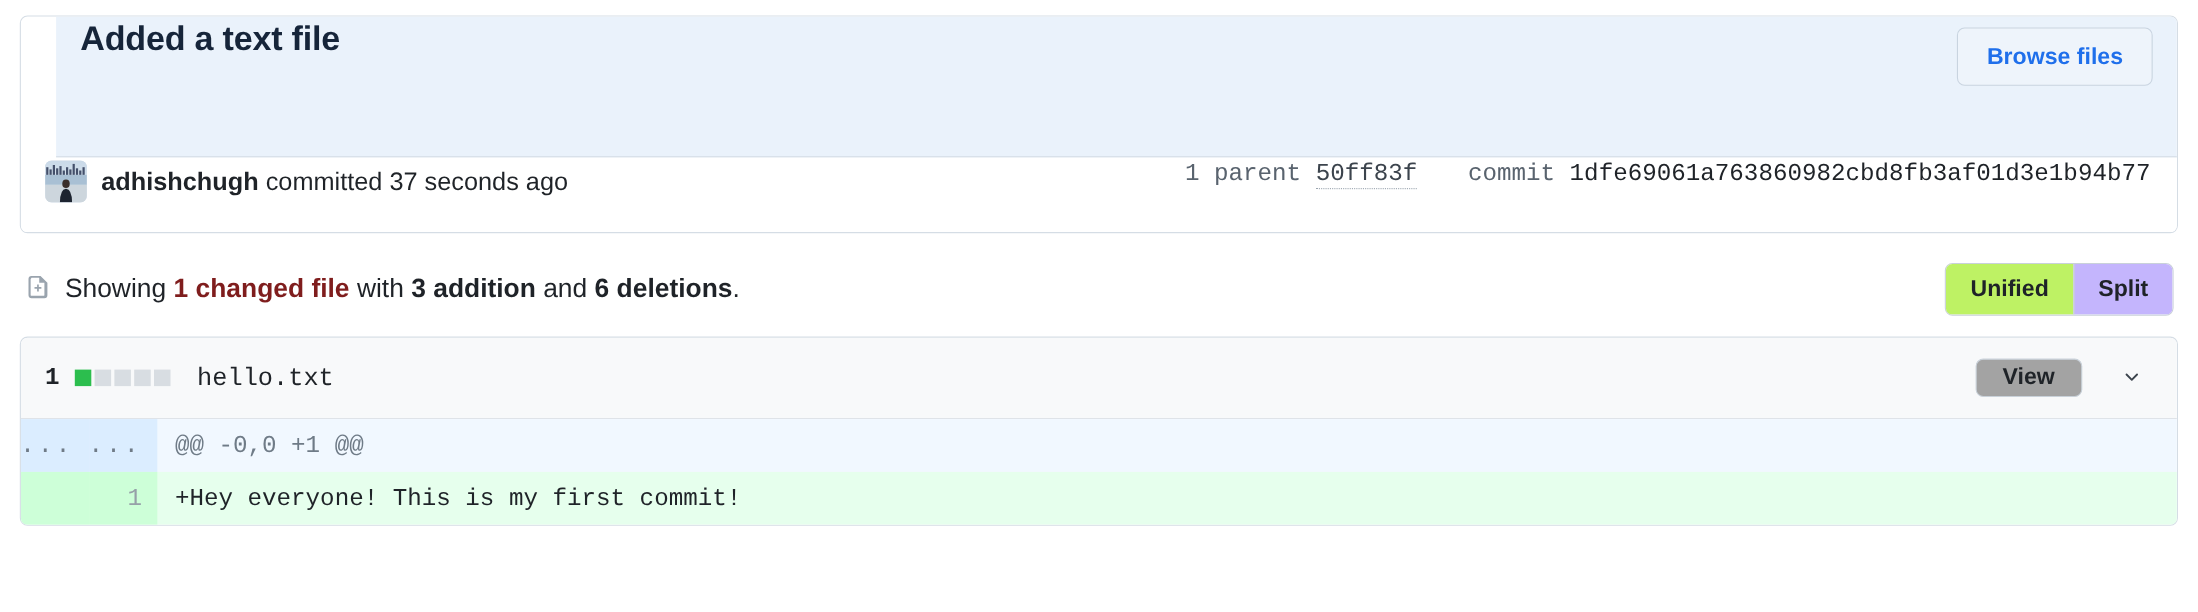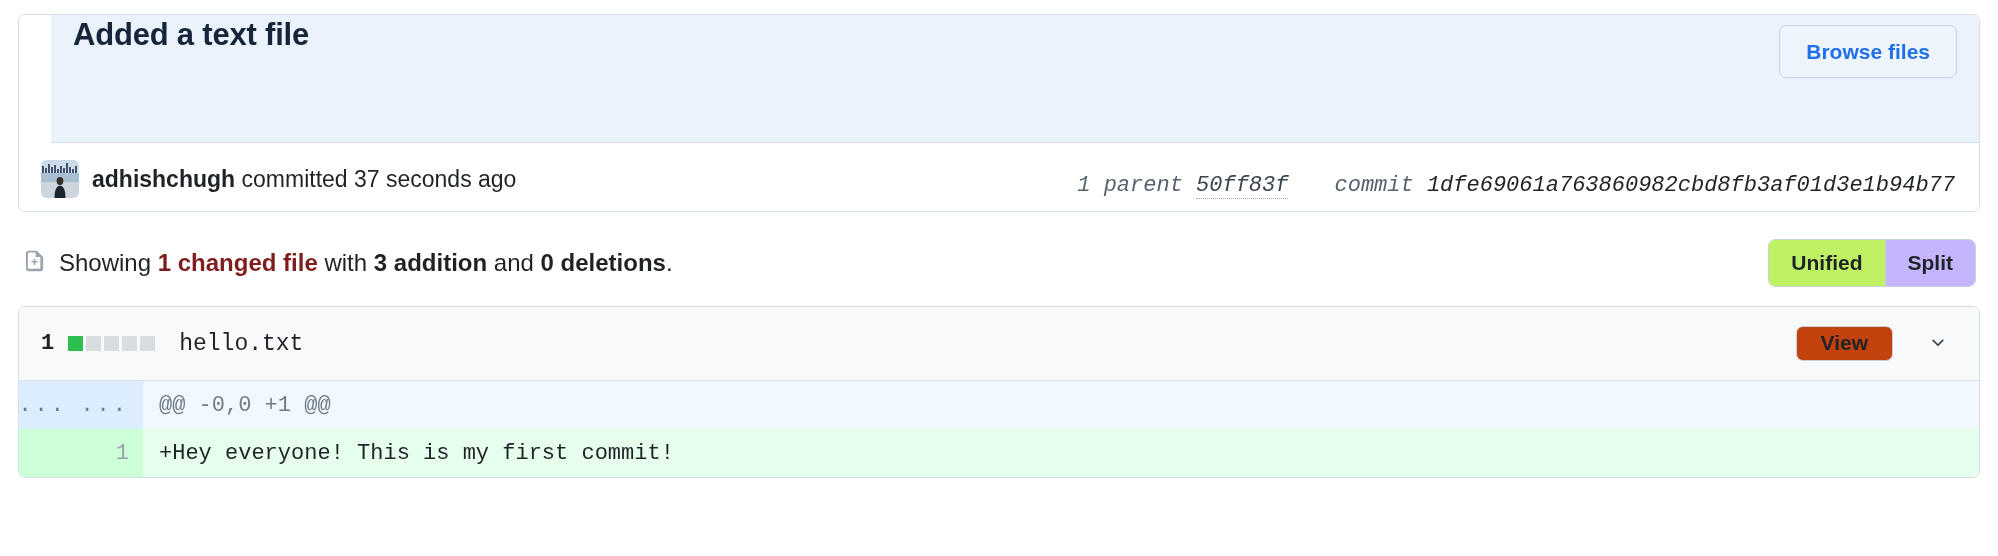--- a/index.html
+++ b/index.html
@@ -64,24 +64,24 @@
     font-weight: bold;
     padding: 14px 26px;
     cursor: pointer;
     line-height: 1.1;
     font-family: "Liberation Sans", sans-serif;
   }
 
   
   .commit-meta {
     background: #fff;
-    padding: 13px 22px;
+    padding: 3px 22px;
     height: 68px;
     display: flex;
-    align-items: flex-end;
+    align-items: flex-start;
     justify-content: space-between;
   }
   .author-block {
     display: flex;
     align-items: center;
     gap: 13px;
   }
   .avatar {
     width: 38px; height: 38px;
     border-radius: 6px;
@@ -98,21 +98,20 @@
   .author-text b { font-weight: bold; }
   .hash-block {
     display: flex;
     align-items: center;
     gap: 46px;
     font-family: "Liberation Mono", monospace;
     font-size: 22px;
     color: #59636e;
     white-space: nowrap;
     padding-right: 2px;
-    font-style: italic;
   }
   .hash-mono { color: #59636e; }
   .parent-sha {
     color: #3c444d;
     border-bottom: 1px dotted #9aa4ae;
     cursor: pointer;
   }
   .commit-sha { color: #1f2328; }
 
   
@@ -200,21 +199,21 @@
     font-size: 23px;
     color: #1f2328;
     margin-left: 10px;
   }
   .file-head-right {
     display: flex;
     align-items: center;
     gap: 22px;
   }
   .view-btn {
-    background: #c2410c;
+    background: #a3a3a3;
     border: 1px solid #c9d1d9;
     border-radius: 7px;
     font-size: 21px;
     font-weight: bold;
     color: #1f2328;
     padding: 4px 24px;
     cursor: pointer;
     font-family: "Liberation Sans", sans-serif;
     line-height: 1.15;
   }
@@ -314,21 +313,21 @@
   </div>
 
   <div class="summary-row">
     <div class="summary-left">
       <span>
         <svg width="25" height="30" viewBox="0 0 16 16" fill="#9aa4ae" aria-hidden="true">
           <path d="M9.5 1.5H4.25A1.75 1.75 0 002.5 3.25v9.5c0 .966.784 1.75 1.75 1.75h7.5a1.75 1.75 0 001.75-1.75V5.5L9.5 1.5zm-5.25 1h4.5v3h3v7.25a.25.25 0 01-.25.25h-7.5a.25.25 0 01-.25-.25v-9.5a.25.25 0 01.25-.25z"></path>
           <path d="M8.5 8v-1.5h-1V8H6v1h1.5v1.5h1V9H10V8H8.5z"></path>
         </svg>
       </span>
-      <span class="summary-text"><span>Showing </span><span class="blue">1 changed file</span><span> with </span><b>3 addition</b><span> and </span><b>0 deletions</b><span>.</span></span>
+      <span class="summary-text"><span>Showing </span><span class="blue">1 changed file</span><span> with </span><b>3 addition</b><span> and </span><b>6 deletions</b><span>.</span></span>
     </div>
 
     <div class="toggle-group">
       <button class="toggle-btn selected">Unified</button>
       <button class="toggle-btn">Split</button>
     </div>
   </div>
 
   <div class="diff-card">
 

